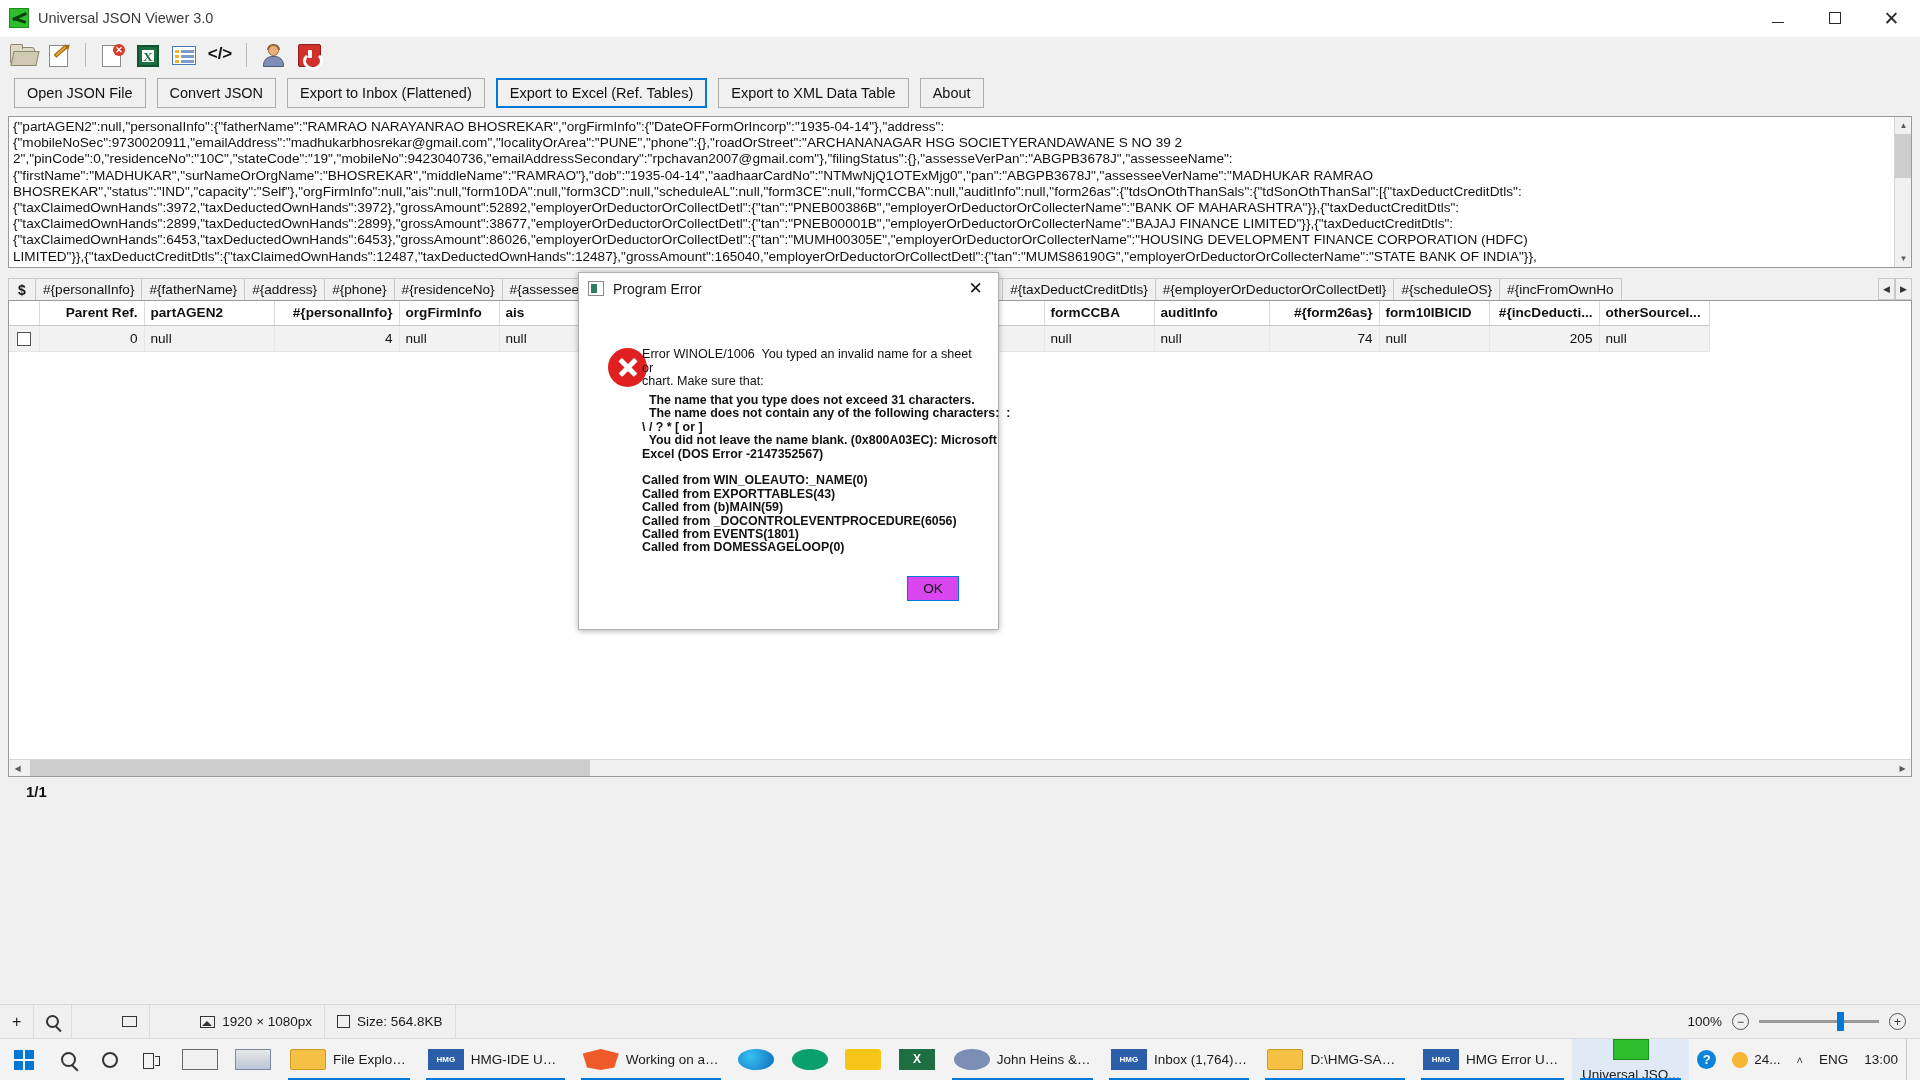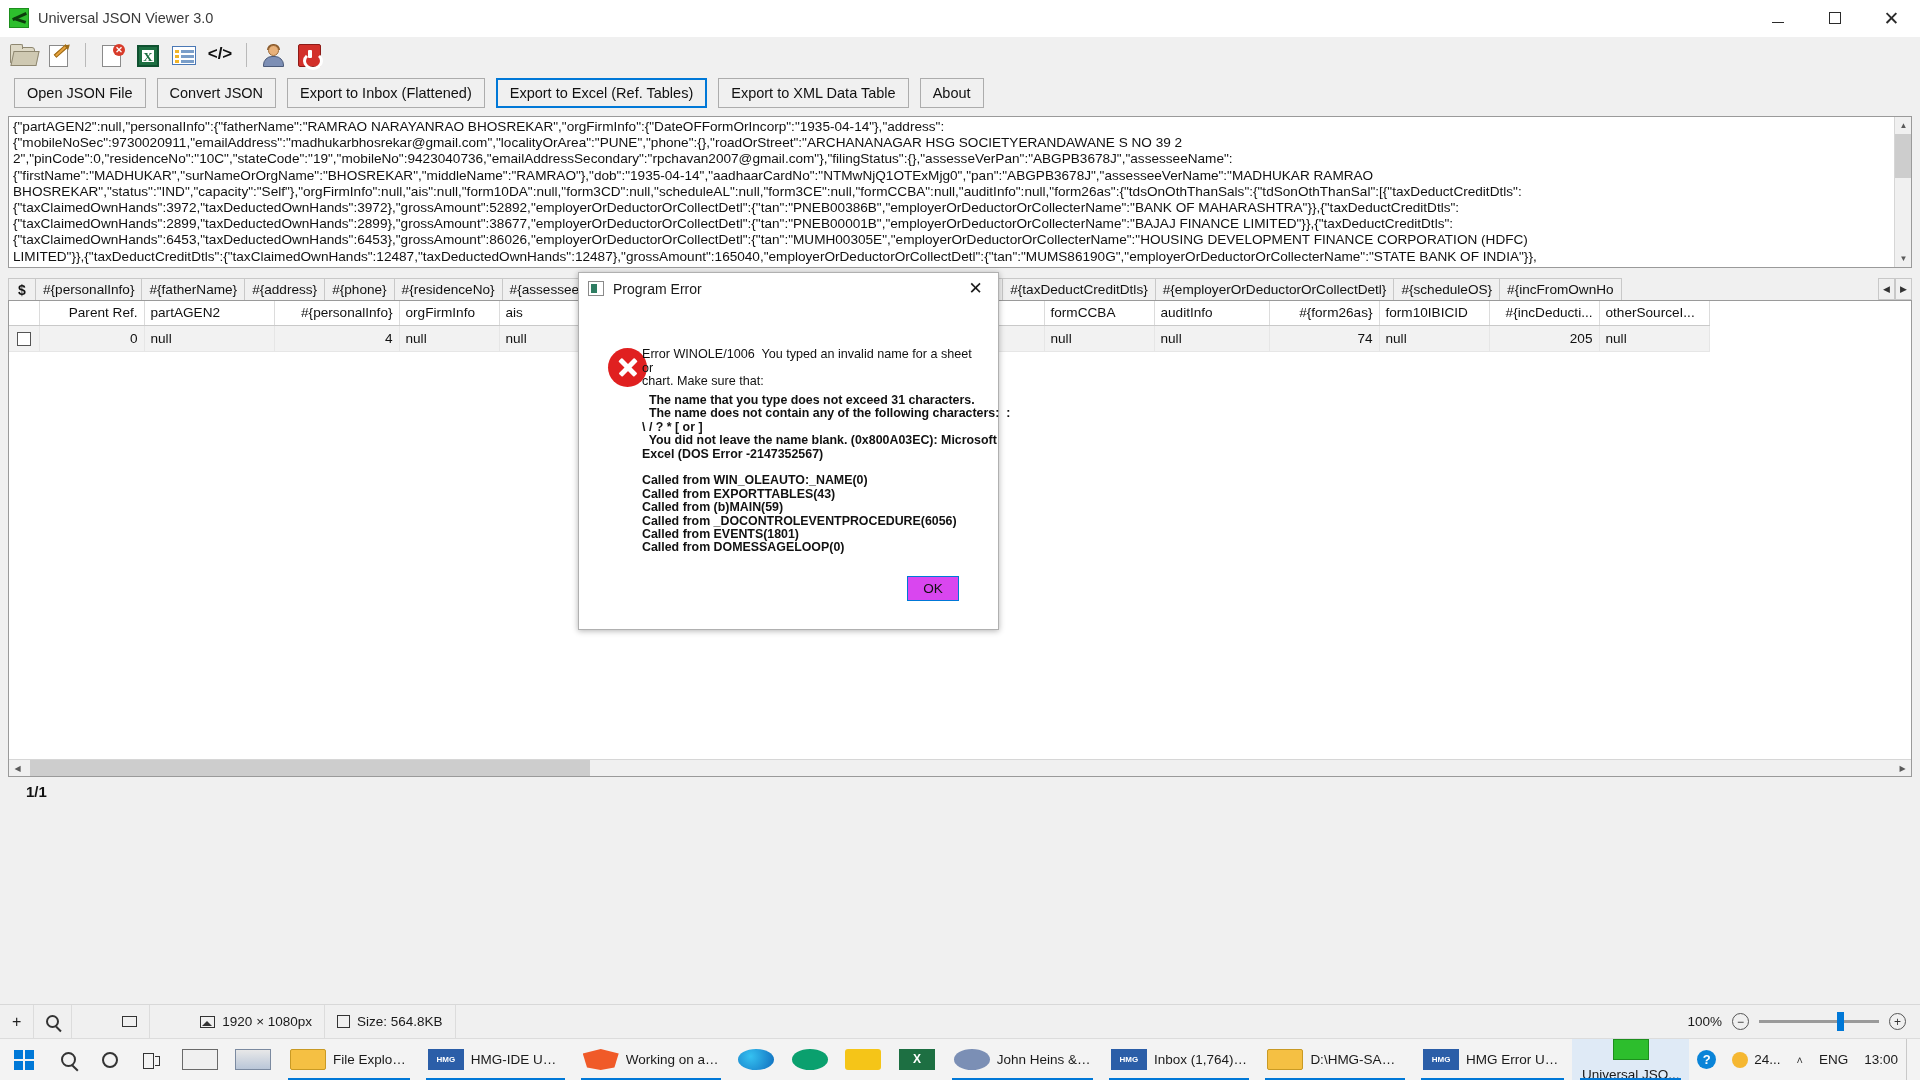--- a/index.html
+++ b/index.html
@@ -154,21 +154,21 @@
     border: 1px solid #c8c8c8; font-size: 9px; color:#333; background:#f0f0f0;}
 
   
   #grid-wrap {
     margin: 0 8px; border: 1px solid #9a9a9a; background: #fff;
     height: 477px; position: relative; overflow: hidden;
   }
   table#grid { border-collapse: collapse; table-layout: fixed; width: 1630px; }
   table#grid th {
     background: #fff; border-right: 1px solid #dcdcdc; border-bottom: 1px solid #c9c9c9;
-    font-size: 13.6px; font-weight: normal; color: #111; height: 24px;
+    font-size: 13.6px; font-weight: bold; color: #111; height: 24px;
     padding: 0 6px; white-space: nowrap; overflow: hidden; text-align: left;
   }
   table#grid th.num, table#grid td.num { text-align: right; }
   table#grid td {
     border-right: 1px solid #e6e6e6; border-bottom: 1px solid #e6e6e6;
     font-size: 13.6px; color: #111; height: 26px; padding: 0 6px;
     white-space: nowrap; overflow: hidden; background: #f2f2f2;
   }
   td.sel { background: #1d8fe0; color: #fff; }
   td.chk { background: #fff; width: 30px; text-align: center; }

